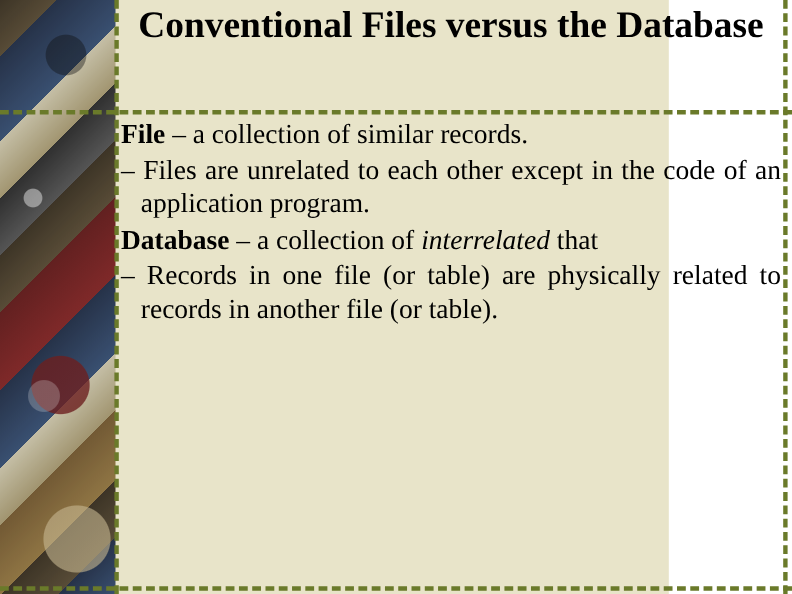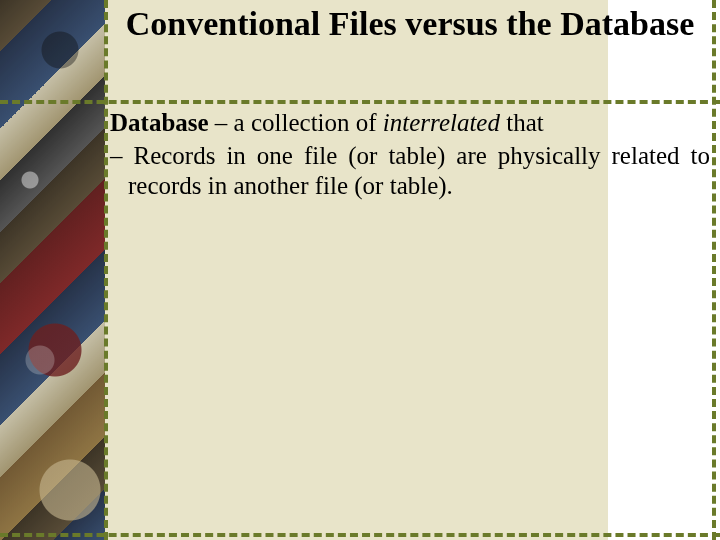--- a/index.html
+++ b/index.html
@@ -113,20 +113,24 @@
 
   <div class="dash-frame dash-v" style="left:104px"></div>
   <div class="dash-frame dash-v" style="left:712px"></div>
   <div class="dash-frame dash-h" style="top:100px"></div>
   <div class="dash-frame dash-h" style="top:533px"></div>
 
   <div class="title">Conventional Files versus the Database</div>
 
   <div class="body">
 
+    <p class="para">
+      <span class="term">File</span><span> – a collection of similar records.</span>
+    </p>
+    <p class="para sub sub-indent">– Files are unrelated to each other except in the code of an application program.</p>
 
     <p class="para">
       <span class="term">Database</span><span> – a collection of </span><span class="ital">interrelated</span><span> that</span>
     </p>
     <p class="para sub sub-indent">– Records in one file (or table) are physically related to records in another file (or table).</p>
 
   </div>
 
 </div>
 

